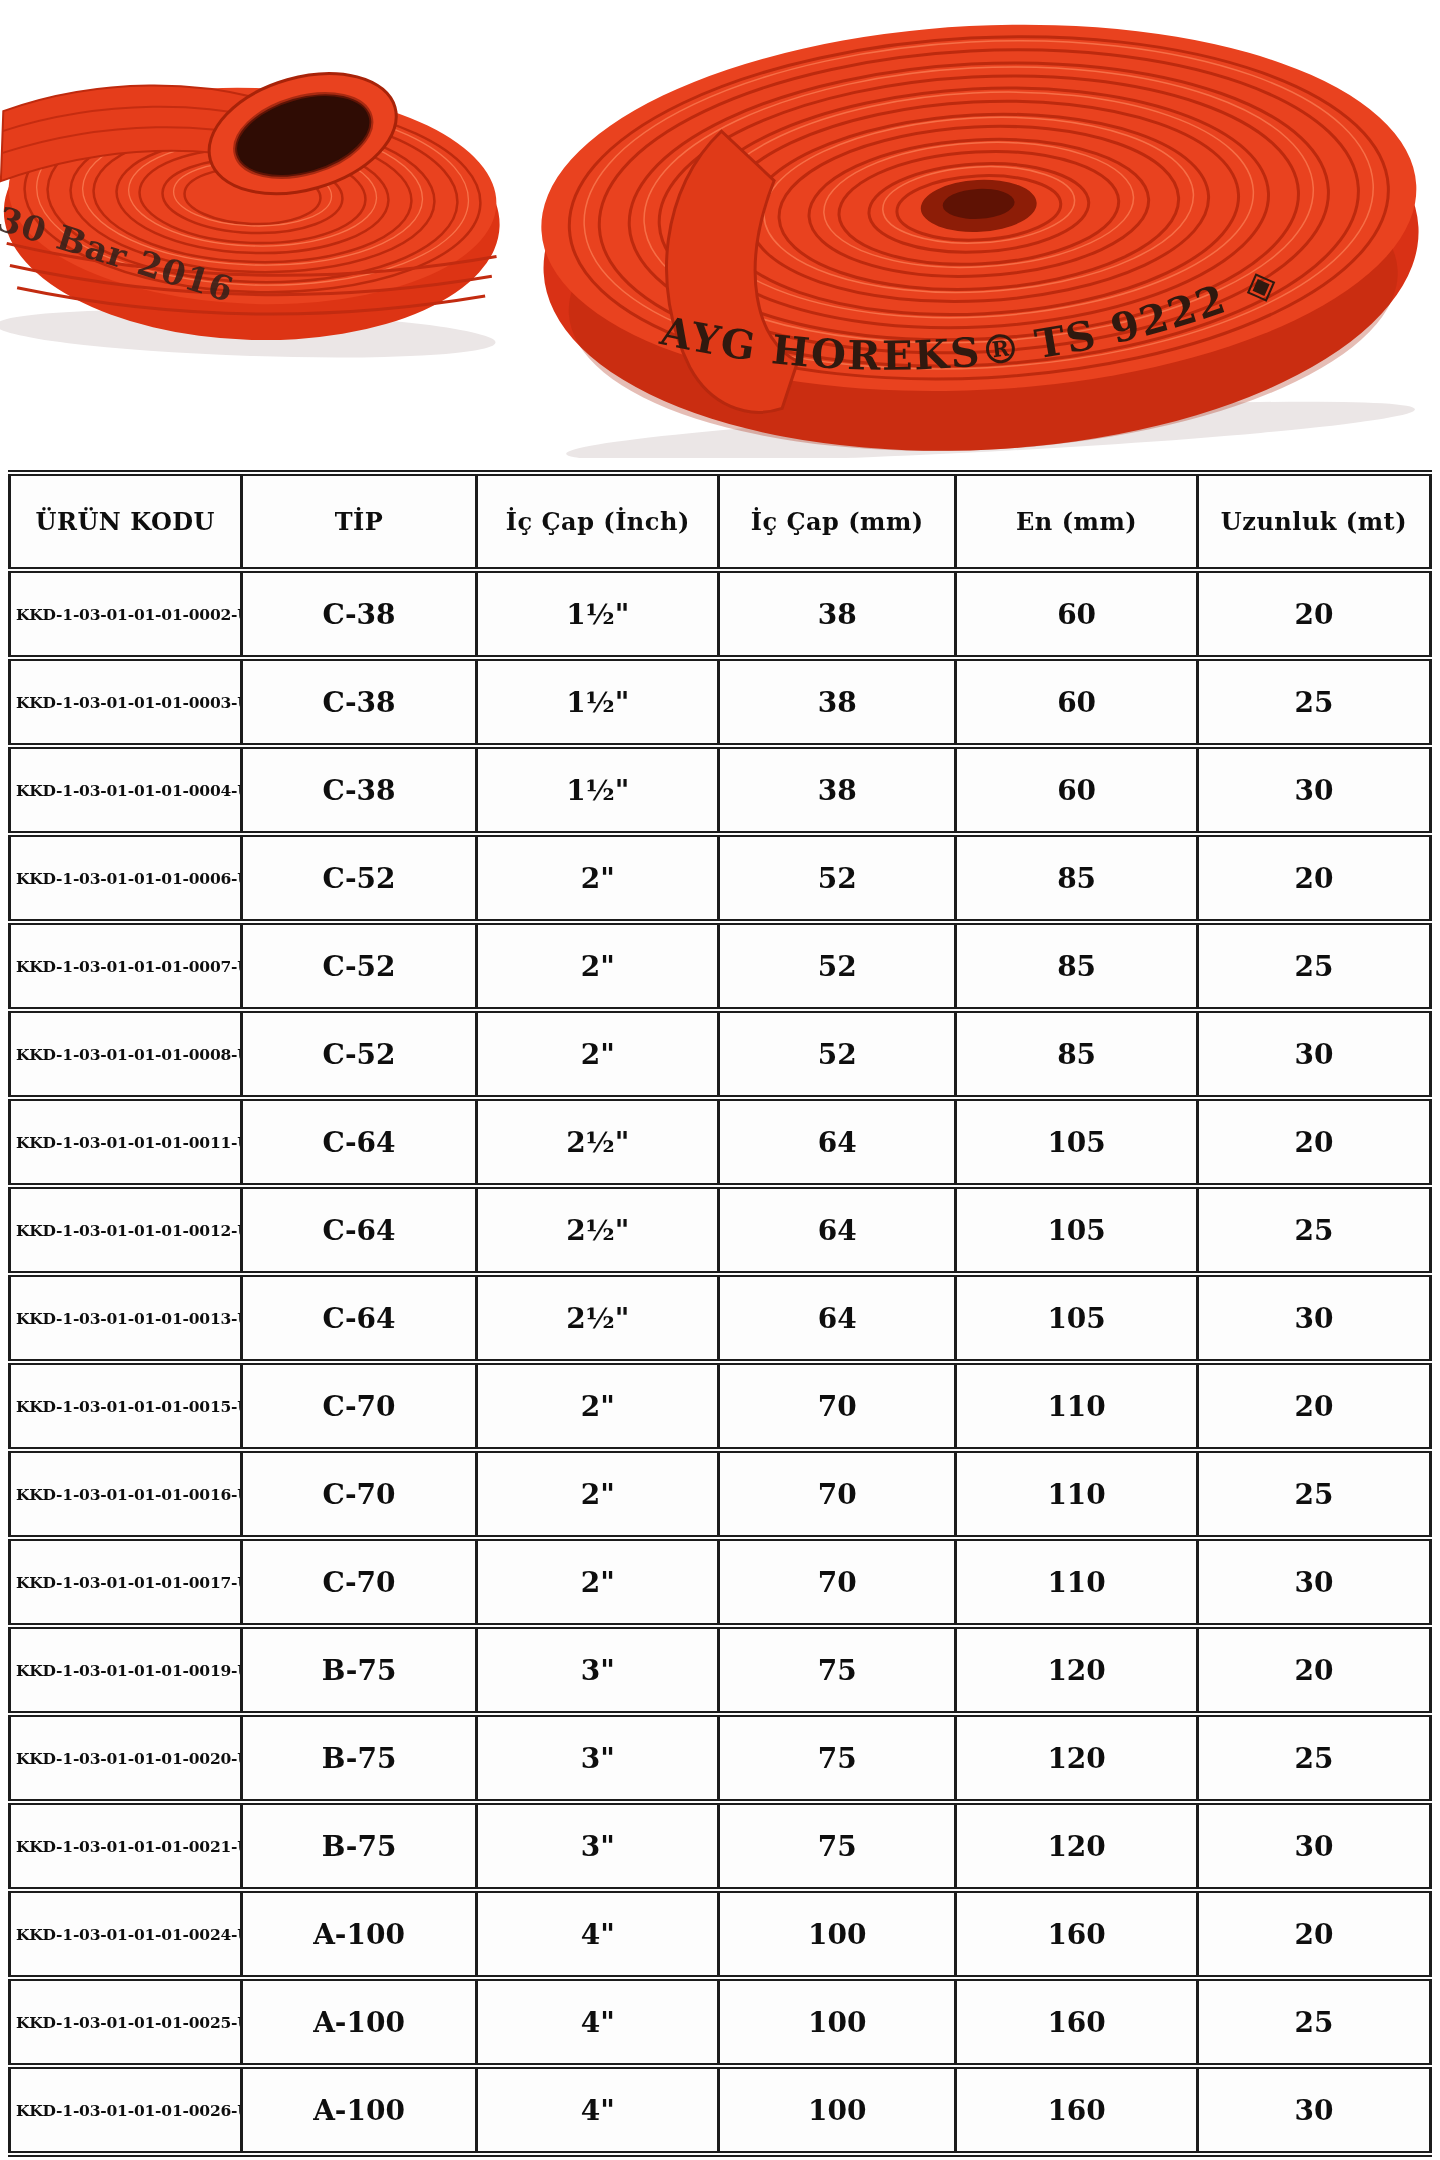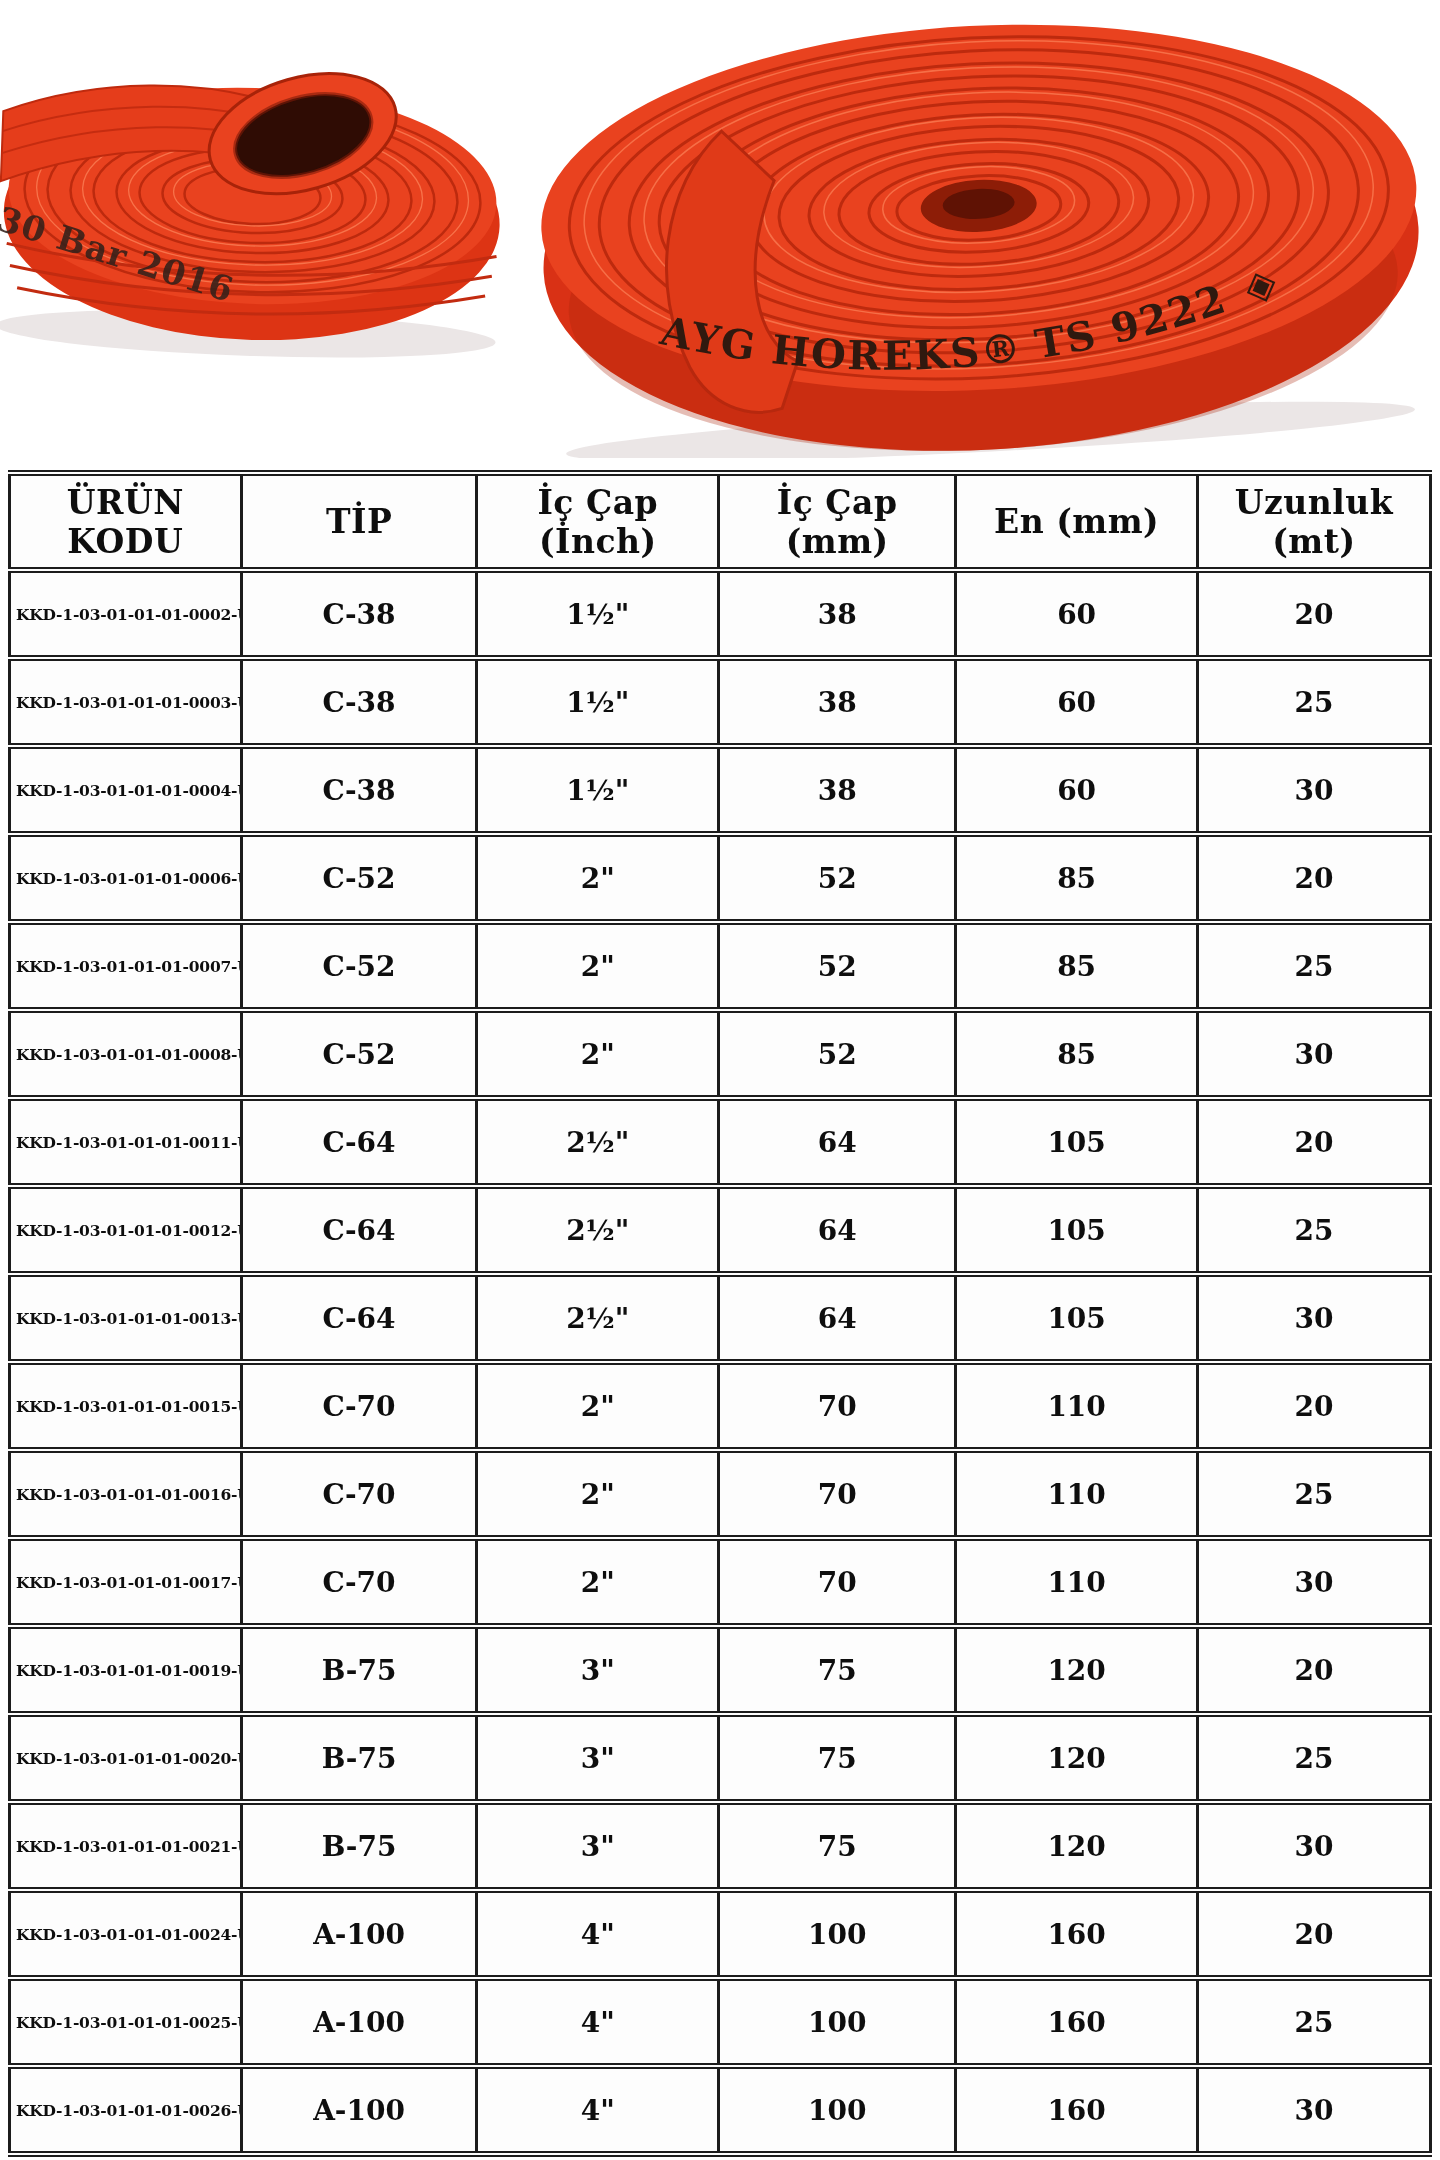--- a/index.html
+++ b/index.html
@@ -14,21 +14,21 @@
   table.spec{
     border-collapse:collapse;table-layout:fixed;
     width:1424px;margin:12px 8px 0 8px;background:#fdfdfd;
   }
   table.spec th,table.spec td{
     border-left:3px solid #1c1c1c;border-right:3px solid #1c1c1c;
     border-top:6px double #1c1c1c;border-bottom:6px double #1c1c1c;
     text-align:center;color:#0e0e0e;font-weight:bold;overflow:hidden;
     padding:0 2px;
   }
-  table.spec th{height:91px;font-size:33px;letter-spacing:0.5px;}
+  table.spec th{height:91px;font-size:24px;letter-spacing:0.5px;}
   table.spec td{height:82px;font-size:28px;}
   table.spec td.code{
     font-size:15.5px;text-align:left;padding-left:5px;letter-spacing:-0.2px;white-space:nowrap;
   }
   col.c1{width:16.3%;} col.c2{width:16.6%;} col.c3{width:17.0%;}
   col.c4{width:16.7%;} col.c5{width:17.0%;} col.c6{width:16.4%;}
   .band-text{font-family:"DejaVu Serif", serif;font-weight:bold;}
 </style>
 </head>
 <body>

